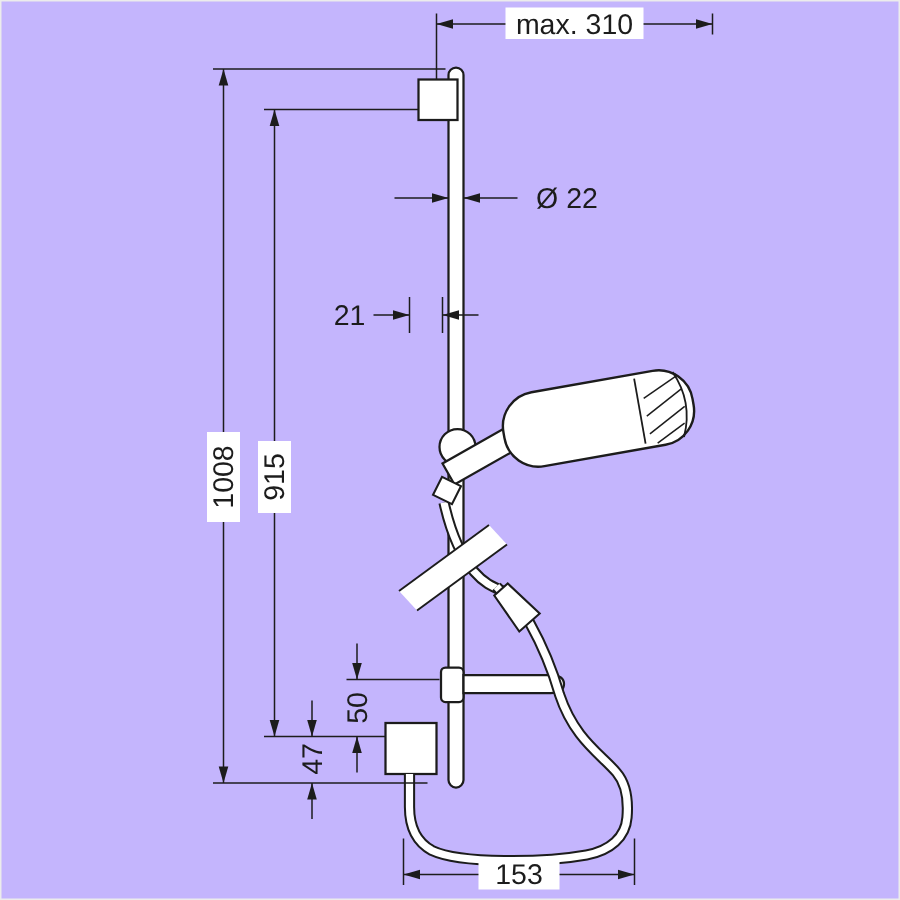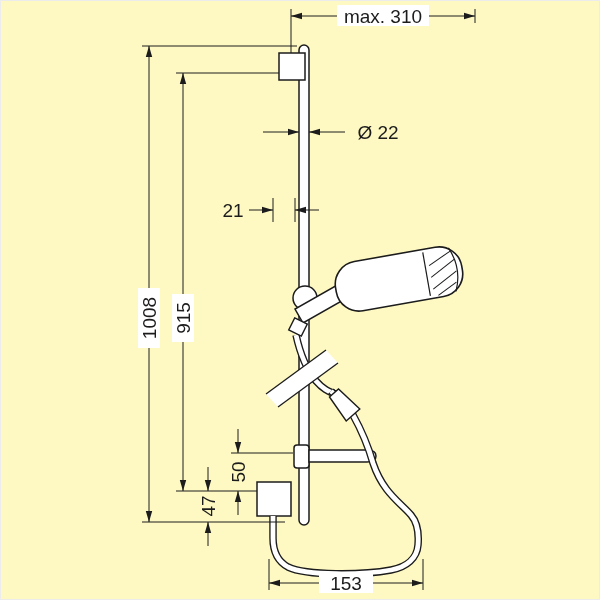--- a/index.html
+++ b/index.html
@@ -1,18 +1,18 @@
 <!DOCTYPE html>
 <html><head>
 <meta charset="utf-8">
 <style>
   html,body{margin:0;padding:0;background:#fff;}
   .canvas{
     width:600px;height:600px;
-    background:#fef9c3;
+    background:#c4b5fd;
     border:1px solid #ececec;
     box-sizing:border-box;
     position:relative;
     font-family:"Liberation Sans", sans-serif;
     text-align:center;
   }
   svg{display:block;}
   .dim-text{
     font-family:"Liberation Sans", sans-serif;
     font-size:19px;

